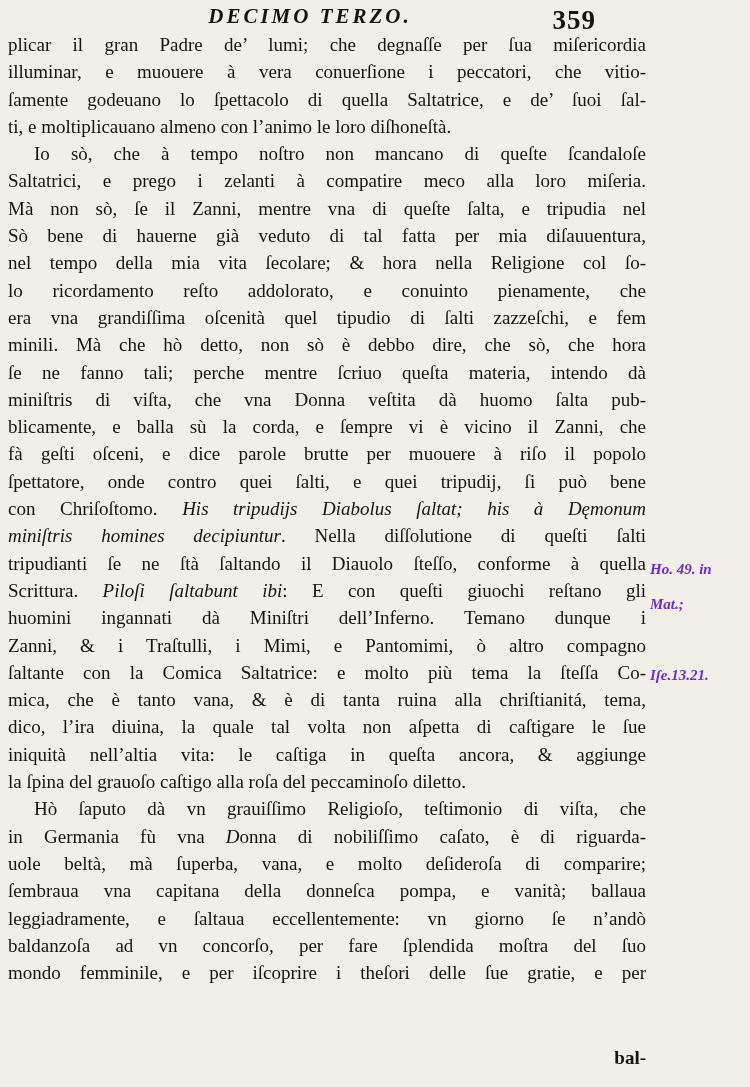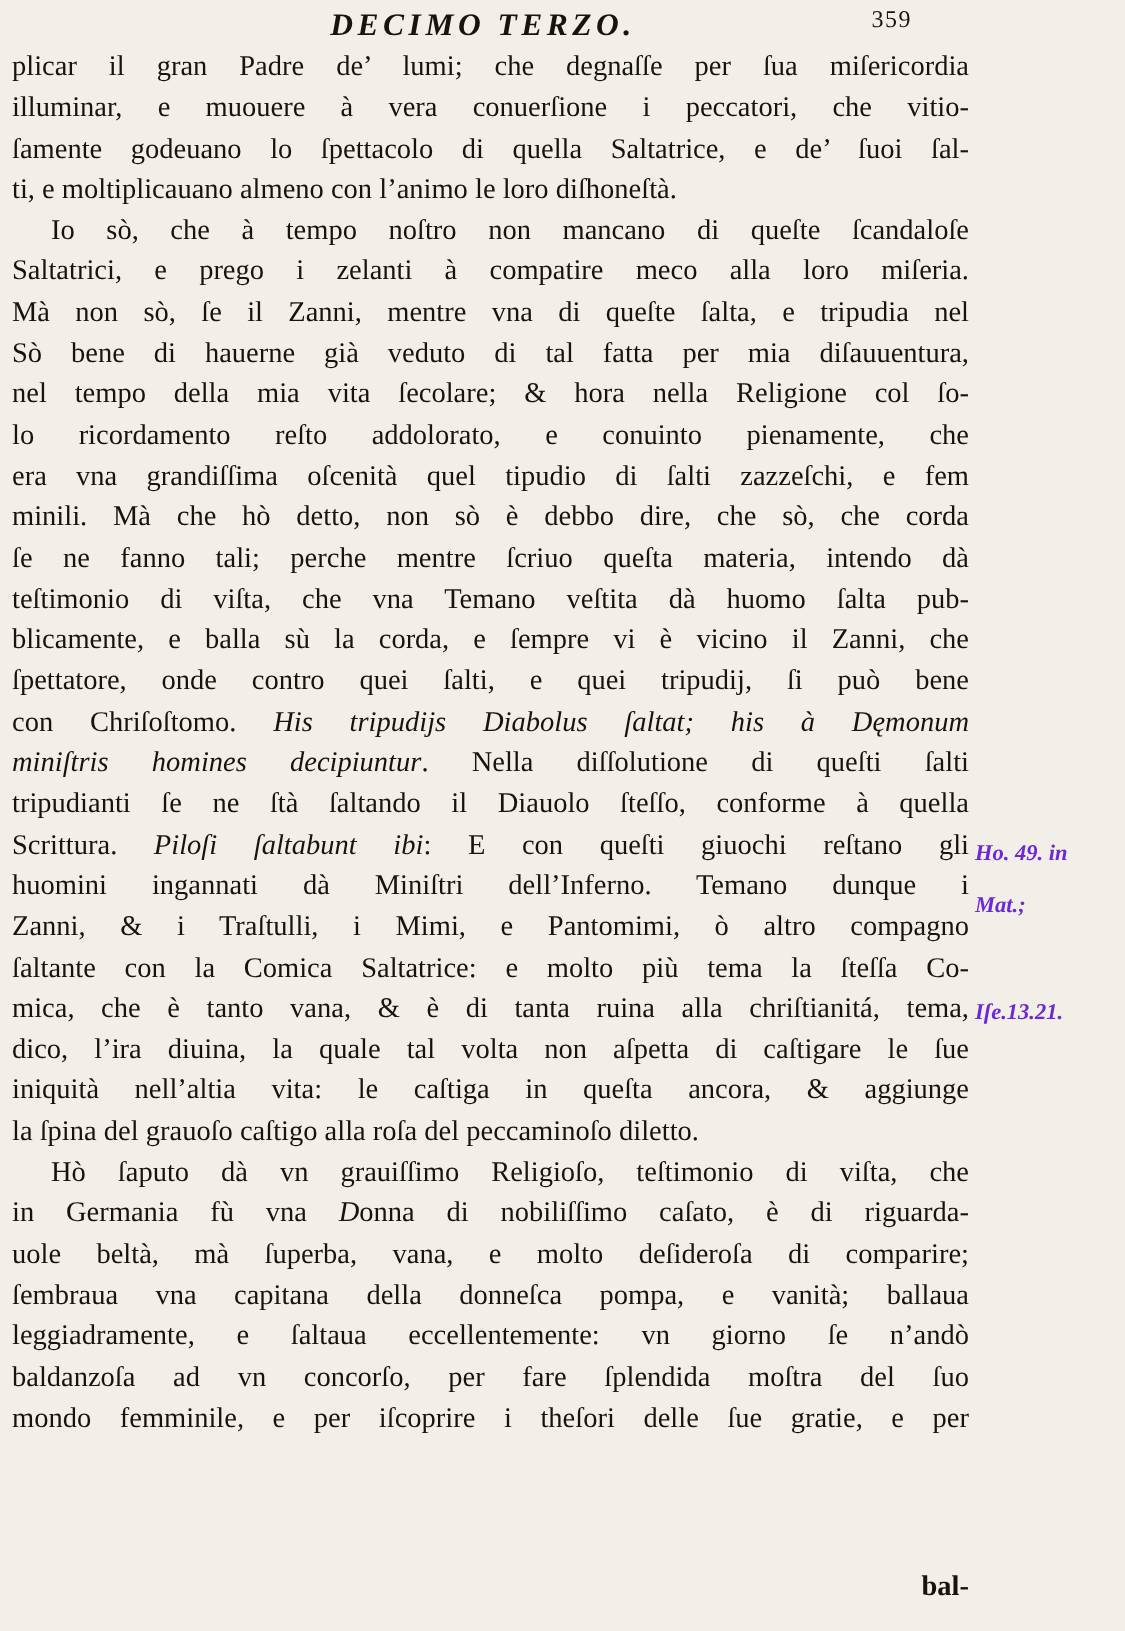--- a/index.html
+++ b/index.html
@@ -9,31 +9,31 @@
     font-family:"Liberation Serif","DejaVu Serif",serif;
     color:#17130e;
     overflow:hidden;
   }
   .page{
     position:relative;
     width:750px;height:1087px;
     background:#f1efe8;
   }
   .header{
-    position:absolute;top:4px;left:20px;width:640px;height:26px;
+    position:absolute;top:4px;left:8px;width:640px;height:26px;
   }
   .title{
     display:block;text-align:center;
     font-style:italic;font-weight:700;
     font-size:21px;letter-spacing:3px;
     transform:translateX(-18px);
   }
   .pagenum{
     position:absolute;right:52px;top:1px;
-    font-weight:400;font-size:16px;letter-spacing:1px;
+    font-weight:700;font-size:27px;letter-spacing:1px;
   }
   .body{
     position:absolute;top:31px;left:8px;width:638px;
   }
   .line{
     font-size:19px;font-weight:400;
     line-height:27.3px;height:27.3px;
     white-space:nowrap;
     text-align:left;
   }
@@ -72,24 +72,25 @@
       <div class="line fill"><span>illuminar, e muouere à vera conuerſione i peccatori, che vitio-</span></div>
       <div class="line fill"><span>ſamente godeuano lo ſpettacolo di quella Saltatrice, e de’ ſuoi ſal-</span></div>
       <div class="line"><span>ti, e moltiplicauano almeno con l’animo le loro diſhoneſtà.</span></div>
       <div class="line indent fill"><span>Io sò, che à tempo noſtro non mancano di queſte ſcandaloſe</span></div>
       <div class="line fill"><span>Saltatrici, e prego i zelanti à compatire meco alla loro miſeria.</span></div>
       <div class="line fill"><span>Mà non sò, ſe il Zanni, mentre vna di queſte ſalta, e tripudia nel</span></div>
       <div class="line fill"><span>Sò bene di hauerne già veduto di tal fatta per mia diſauuentura,</span></div>
       <div class="line fill"><span>nel tempo della mia vita ſecolare; &amp; hora nella Religione col ſo-</span></div>
       <div class="line fill"><span>lo ricordamento reſto addolorato, e conuinto pienamente, che</span></div>
       <div class="line fill"><span>era vna grandiſſima oſcenità quel tipudio di ſalti zazzeſchi, e fem</span></div>
-      <div class="line fill"><span>minili. Mà che hò detto, non sò è debbo dire, che sò, che corda</span></div>
+      <div class="line fill"><span>minili. Mà che hò detto, non sò è debbo dire, che sò, che hora</span></div>
       <div class="line fill"><span>ſe ne fanno tali; perche mentre ſcriuo queſta materia, intendo dà</span></div>
-      <div class="line fill"><span>teſtimonio di viſta, che vna Temano veſtita dà huomo ſalta pub-</span></div>
+      <div class="line fill"><span>miniſtris di viſta, che vna Donna veſtita dà huomo ſalta pub-</span></div>
       <div class="line fill"><span>blicamente, e balla sù la corda, e ſempre vi è vicino il Zanni, che</span></div>
+      <div class="line fill"><span>fà geſti oſceni, e dice parole brutte per muouere à riſo il popolo</span></div>
       <div class="line fill"><span>ſpettatore, onde contro quei ſalti, e quei tripudij, ſi può bene</span></div>
       <div class="line fill"><span>con Chriſoſtomo. </span><span class="it">His tripudijs Diabolus ſaltat; his à Dęmonum</span></div>
       <div class="line fill"><span class="it">miniſtris homines decipiuntur</span><span>. Nella diſſolutione di queſti ſalti</span></div>
       <div class="line fill"><span>tripudianti ſe ne ſtà ſaltando il Diauolo ſteſſo, conforme à quella</span></div>
       <div class="line fill"><span>Scrittura. </span><span class="it">Piloſi ſaltabunt ibi</span><span>: E con queſti giuochi reſtano gli</span></div>
       <div class="line fill"><span>huomini ingannati dà Miniſtri dell’Inferno. Temano dunque i</span></div>
       <div class="line fill"><span>Zanni, &amp; i Traſtulli, i Mimi, e Pantomimi, ò altro compagno</span></div>
       <div class="line fill"><span>ſaltante con la Comica Saltatrice: e molto più tema la ſteſſa Co-</span></div>
       <div class="line fill"><span>mica, che è tanto vana, &amp; è di tanta ruina alla chriſtianitá, tema,</span></div>
       <div class="line fill"><span>dico, l’ira diuina, la quale tal volta non aſpetta di caſtigare le ſue</span></div>

